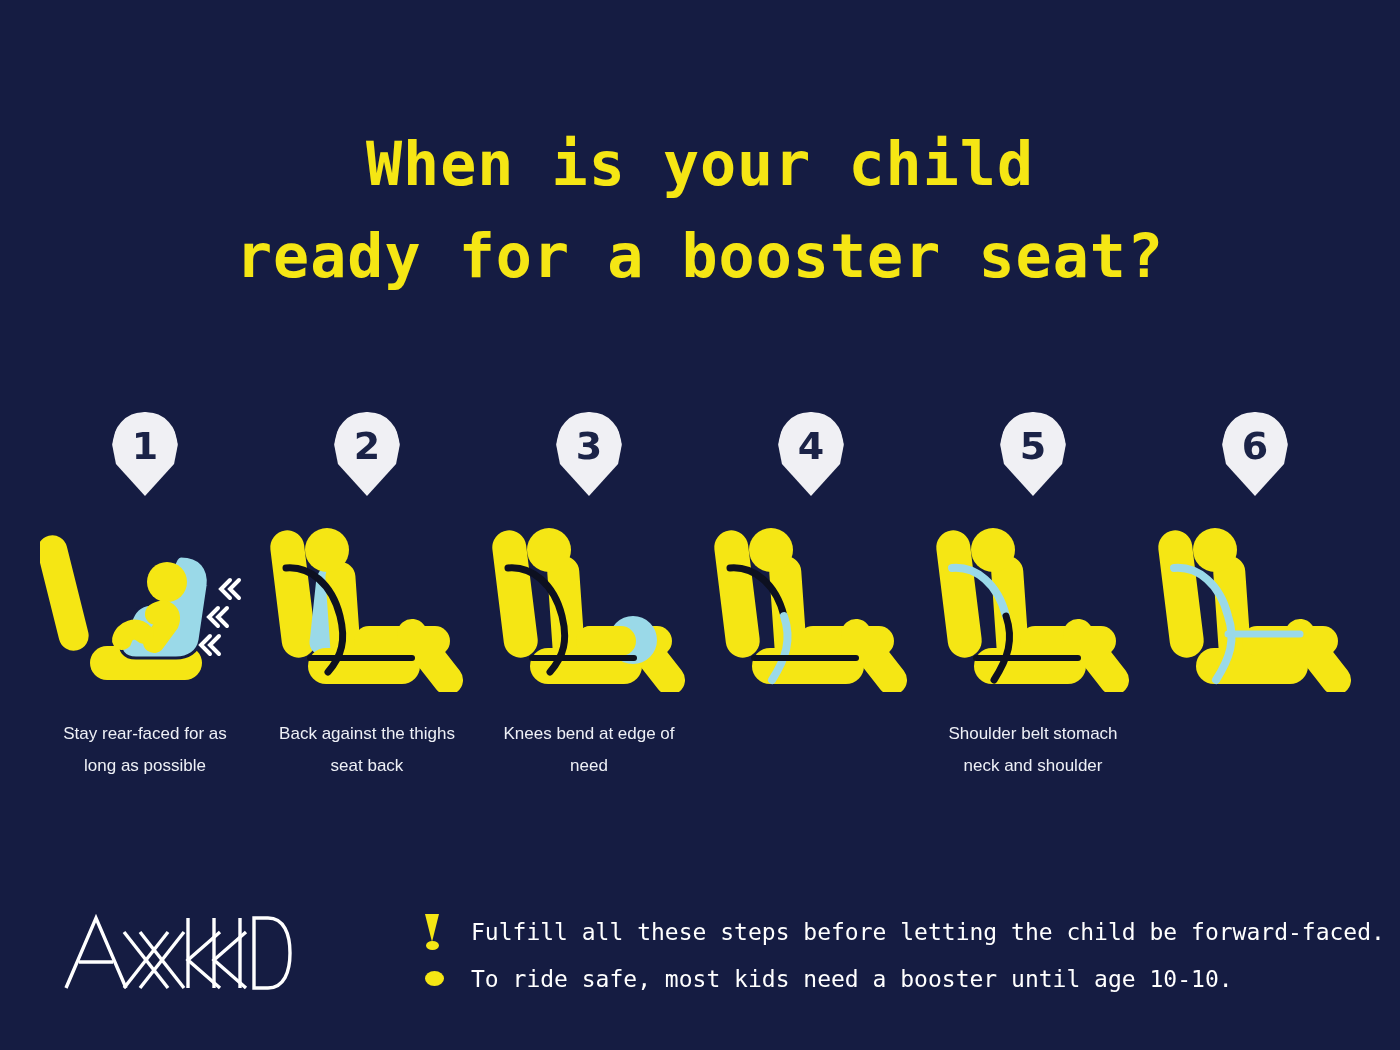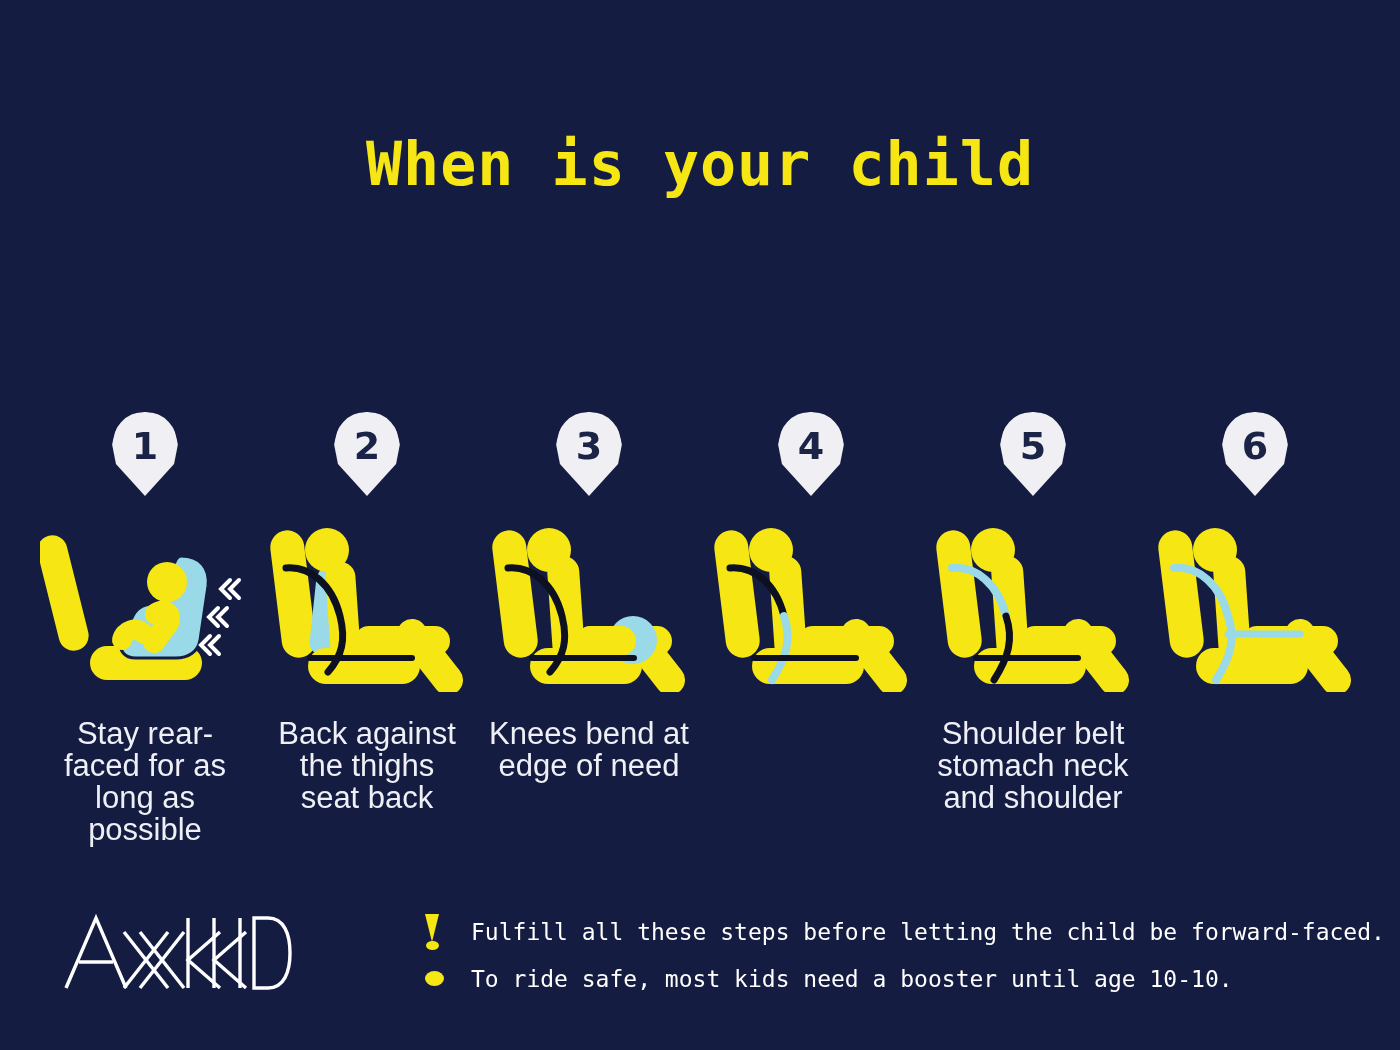--- a/index.html
+++ b/index.html
@@ -88,21 +88,21 @@
     justify-content: center;
   }
   .icon-wrap svg { display: block; }
 
   
   .caption {
     margin-top: 26px;
     width: 200px;
     text-align: center;
     color: #eef0f6;
-    font-size: 31px;
+    font-size: 17px;
     line-height: 32px;
     font-family: "Liberation Sans", sans-serif;
   }
 
   
   .footer {
     position: absolute;
     left: 0;
     top: 898px;
     width: 1212px;
@@ -162,20 +162,21 @@
     font-size: 23px;
     line-height: 30px;
     white-space: nowrap;
   }
 </style>
 </head>
 <body>
 
 <div class="title-block">
   <div class="title-line">When is your child</div>
+  <div class="title-line">ready for a booster seat?</div>
 </div>
 
 <div class="steps">
 
   <div class="step">
     <div class="pin">
       <div class="pin-shape"></div>
       <div class="pin-num">1</div>
     </div>
     <div class="icon-wrap">

